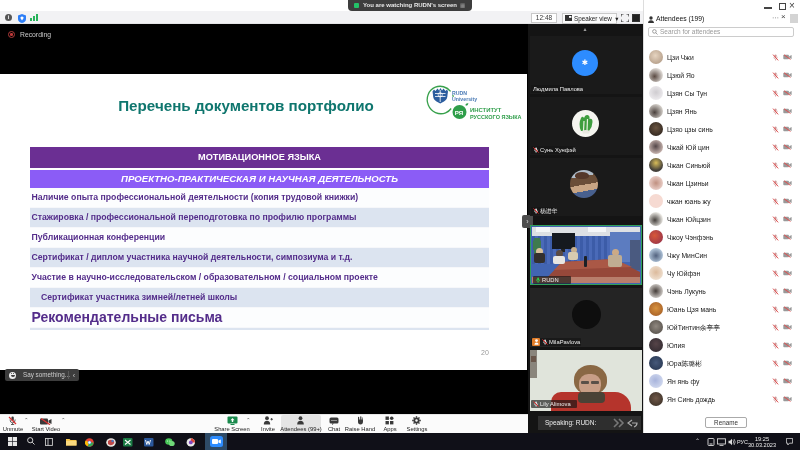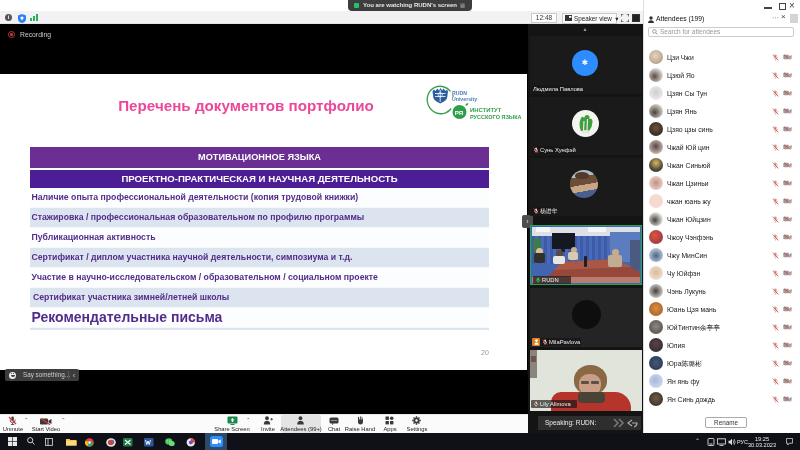--- a/index.html
+++ b/index.html
@@ -34,42 +34,42 @@
 <div class="abs" style="left:574px;top:13.5px;width:42px;height:9px;font-size:6.3px;color:#222;line-height:9px;white-space:nowrap;">Speaker view &nbsp;▾</div>
 <svg class="abs" style="left:621px;top:14px" width="8" height="8" viewBox="0 0 8 8">
     <path d="M0 2.5 L0 0 L2.5 0 M5.5 0 L8 0 L8 2.5 M8 5.5 L8 8 L5.5 8 M2.5 8 L0 8 L0 5.5" stroke="#333" fill="none" stroke-width="1.2"></path>
   </svg>
 <div class="abs" style="left:632px;top:14px;width:8px;height:8px;border:1px solid #333;background:#222;"></div>
 <div class="abs" style="left:0;top:24px;width:528px;height:390px;background:#000;"></div>
 <div class="abs" style="left:8px;top:31px;width:7px;height:7px;border:1.3px solid #b23b3b;border-radius:50%;"></div>
 <div class="abs" style="left:10.2px;top:33.2px;width:2.6px;height:2.6px;background:#c03a3a;border-radius:50%;"></div>
 <div class="abs" style="left:20px;top:30px;width:60px;height:9px;color:#ccc;font-size:6.8px;line-height:9px;">Recording</div>
 <div class="abs" style="left:0;top:74px;width:527px;height:296px;background:#fff;"></div>
-<div class="abs" style="left:0px;top:97px;width:492px;height:20px;text-align:center;color:#ec4899;font-size:15.2px;font-weight:bold;">Перечень документов портфолио</div>
+<div class="abs" style="left:0px;top:97px;width:492px;height:20px;text-align:center;color:#0f766e;font-size:15.2px;font-weight:bold;">Перечень документов портфолио</div>
 <svg class="abs" style="left:424px;top:83px" width="106" height="38" viewBox="0 0 106 38">
 <ellipse cx="16.5" cy="17" rx="13.2" ry="13.8" fill="none" stroke="#37a04b" stroke-width="1.3" transform="rotate(-22 16.5 17)" stroke-dasharray="66 12" stroke-dashoffset="-14"></ellipse>
 <path d="M8.5 8.5 L10 6.5 L11.5 8 L13.5 5.5 L15 7.5 L16.5 5 L18 7.5 L19.5 5.5 L21.5 8 L23 6.5 L24 8.5 L23.5 12 Q23.5 16.5 20 18.5 L16.2 20.5 L12.5 18.5 Q9 16.5 9 12 Z" fill="#2b5d9e"></path>
 <path d="M16.2 7 L16.2 19 M11 10.5 L21.5 10.5 M11 13.5 L21.5 13.5" stroke="#fff" stroke-width="0.8"></path>
 <circle cx="16.2" cy="11.8" r="2.1" fill="none" stroke="#fff" stroke-width="0.7"></circle>
 <text x="28" y="12.2" font-size="5.2" font-weight="bold" fill="#4a7ab5" font-family="Liberation Sans">RUDN</text>
 <text x="28" y="18.2" font-size="5.2" font-weight="bold" fill="#4a7ab5" font-family="Liberation Sans">University</text>
 <circle cx="35.5" cy="29" r="7" fill="#2f9e4a"></circle>
 <path d="M41.5 21.5 Q43 19.8 44.5 20.6 Q43.8 22.8 41.8 22.8 Z" fill="#2f9e4a"></path>
 <text x="30.8" y="31.5" font-size="6.2" font-weight="bold" fill="#fff" font-family="Liberation Sans">РЯ</text>
 <text x="46" y="28.6" font-size="5.9" font-weight="bold" fill="#2f9e4a" font-family="Liberation Sans">ИНСТИТУТ</text>
 <text x="46" y="35.6" font-size="5.5" font-weight="bold" fill="#2f9e4a" font-family="Liberation Sans">РУССКОГО ЯЗЫКА</text>
 </svg>
 <div class="abs" style="left:30px;top:146.5px;width:459px;height:21px;background:#6b2f93;color:#fff;font-weight:bold;font-size:9.2px;text-align:center;line-height:21px;white-space:nowrap;">МОТИВАЦИОННОЕ ЯЗЫКА</div>
-<div class="abs" style="left:30px;top:170px;width:459px;height:18px;background:#4c1d95;color:#fff;font-weight:bold;font-size:9.6px;text-align:center;line-height:18px;white-space:nowrap;">ПРОЕКТНО-ПРАКТИЧЕСКАЯ И НАУЧНАЯ ДЕЯТЕЛЬНОСТЬ</div>
+<div class="abs" style="left:30px;top:170px;width:459px;height:18px;background:#8b5cf6;color:#fff;font-weight:bold;font-size:9.6px;text-align:center;line-height:18px;white-space:nowrap;font-style:italic;">ПРОЕКТНО-ПРАКТИЧЕСКАЯ И НАУЧНАЯ ДЕЯТЕЛЬНОСТЬ</div>
 <div class="abs" style="left:30px;top:188px;width:459px;height:20px;background:#fcfdfe;border-bottom:1px solid #f6f7fa;color:#532c8a;font-weight:bold;font-size:8.7px;line-height:19px;white-space:nowrap;padding-left:1.5px;">Наличие опыта профессиональной деятельности (копия трудовой книжки)</div>
-<div class="abs" style="left:30px;top:208px;width:459px;height:20px;background:#dce4f0;border-bottom:1px solid #f6f7fa;color:#532c8a;font-weight:bold;font-size:8.7px;line-height:19px;white-space:nowrap;padding-left:1.5px;">Стажировка / профессиональная образовательном по профилю программы</div>
-<div class="abs" style="left:30px;top:228px;width:459px;height:20px;background:#fcfdfe;border-bottom:1px solid #f6f7fa;color:#532c8a;font-weight:bold;font-size:8.7px;line-height:19px;white-space:nowrap;padding-left:1.5px;">Публикационная активность</div>
+<div class="abs" style="left:30px;top:208px;width:459px;height:20px;background:#dce4f0;border-bottom:1px solid #f6f7fa;color:#532c8a;font-weight:bold;font-size:8.7px;line-height:19px;white-space:nowrap;padding-left:1.5px;">Стажировка / профессиональной переподготовка по профилю программы</div>
+<div class="abs" style="left:30px;top:228px;width:459px;height:20px;background:#fcfdfe;border-bottom:1px solid #f6f7fa;color:#532c8a;font-weight:bold;font-size:8.7px;line-height:19px;white-space:nowrap;padding-left:1.5px;">Публикационная конференции</div>
 <div class="abs" style="left:30px;top:248px;width:459px;height:20px;background:#dce4f0;border-bottom:1px solid #f6f7fa;color:#532c8a;font-weight:bold;font-size:8.7px;line-height:19px;white-space:nowrap;padding-left:1.5px;">Сертификат / диплом участника научной деятельности, симпозиума и т.д.</div>
 <div class="abs" style="left:30px;top:268px;width:459px;height:20px;background:#fcfdfe;border-bottom:1px solid #f6f7fa;color:#532c8a;font-weight:bold;font-size:8.7px;line-height:19px;white-space:nowrap;padding-left:1.5px;">Участие в научно-исследовательском / образовательном / социальном проекте</div>
-<div class="abs" style="left:30px;top:288px;width:459px;height:20px;background:#dce4f0;border-bottom:1px solid #f6f7fa;color:#532c8a;font-weight:bold;font-size:8.7px;line-height:19px;white-space:nowrap;padding-left:3px;">Сертификат участника зимней/летней школы</div>
+<div class="abs" style="left:30px;top:288px;width:459px;height:20px;background:#dce4f0;border-bottom:1px solid #f6f7fa;color:#532c8a;font-weight:bold;font-size:8.7px;line-height:19px;white-space:nowrap;padding-left:11px;">Сертификат участника зимней/летней школы</div>
 <div class="abs" style="left:30px;top:308px;width:459px;height:20px;background:#fcfdfe;border-bottom:1px solid #f6f7fa;color:#532c8a;font-weight:bold;font-size:14px;line-height:19px;white-space:nowrap;padding-left:1.5px;">Рекомендательные письма</div>
 <div class="abs" style="left:30px;top:328px;width:459px;height:2px;background:#dce4f0;"></div>
 <div class="abs" style="left:478px;top:348px;width:14px;height:9px;color:#999;font-size:7px;line-height:9px;text-align:center;">20</div>
 <div class="abs" style="left:5px;top:369px;width:74px;height:12px;background:#3d3d3d;border-radius:2px;"></div>
 <div class="abs" style="left:9px;top:371.5px;width:7px;height:7px;background:#eee;border-radius:50%;"></div>
 <div class="abs" style="left:10.5px;top:373px;width:1.2px;height:1.2px;background:#3d3d3d;border-radius:50%;"></div>
 <div class="abs" style="left:13.2px;top:373px;width:1.2px;height:1.2px;background:#3d3d3d;border-radius:50%;"></div>
 <div class="abs" style="left:10.5px;top:375.2px;width:4px;height:1.8px;background:#3d3d3d;border-radius:0 0 2px 2px;"></div>
 <div class="abs" style="left:23px;top:371px;width:44px;height:8px;color:#ccc;font-size:6.3px;line-height:8px;white-space:nowrap;">Say something...</div>
 <div class="abs" style="left:67.5px;top:371px;width:1px;height:8px;background:#5a5a5a;"></div>

